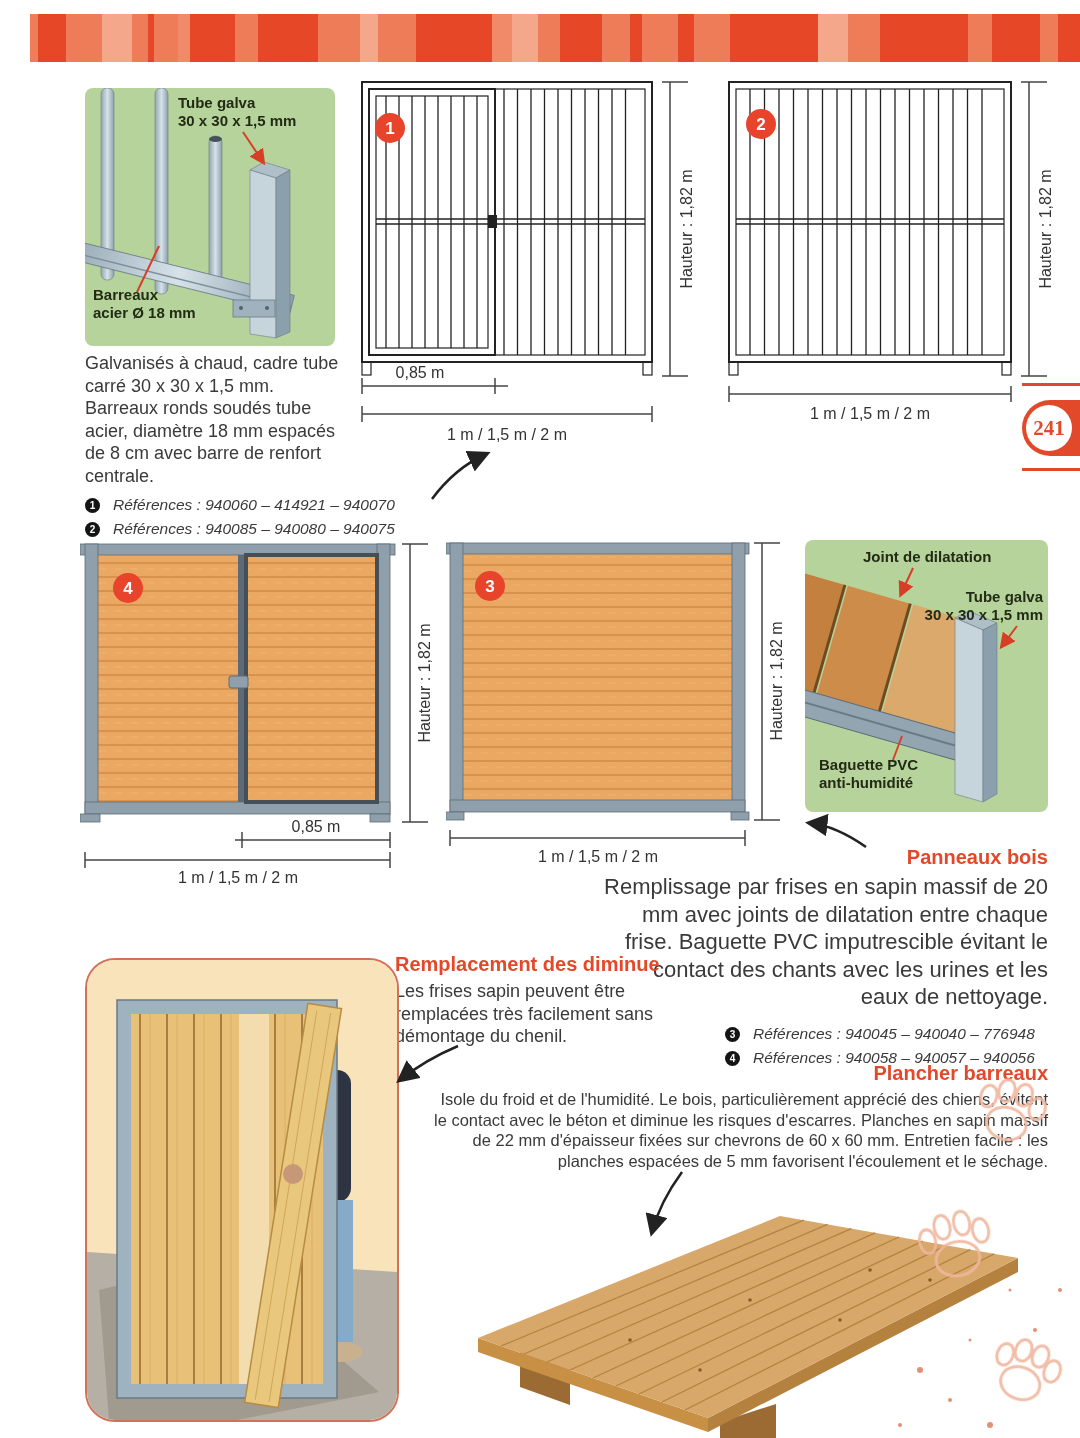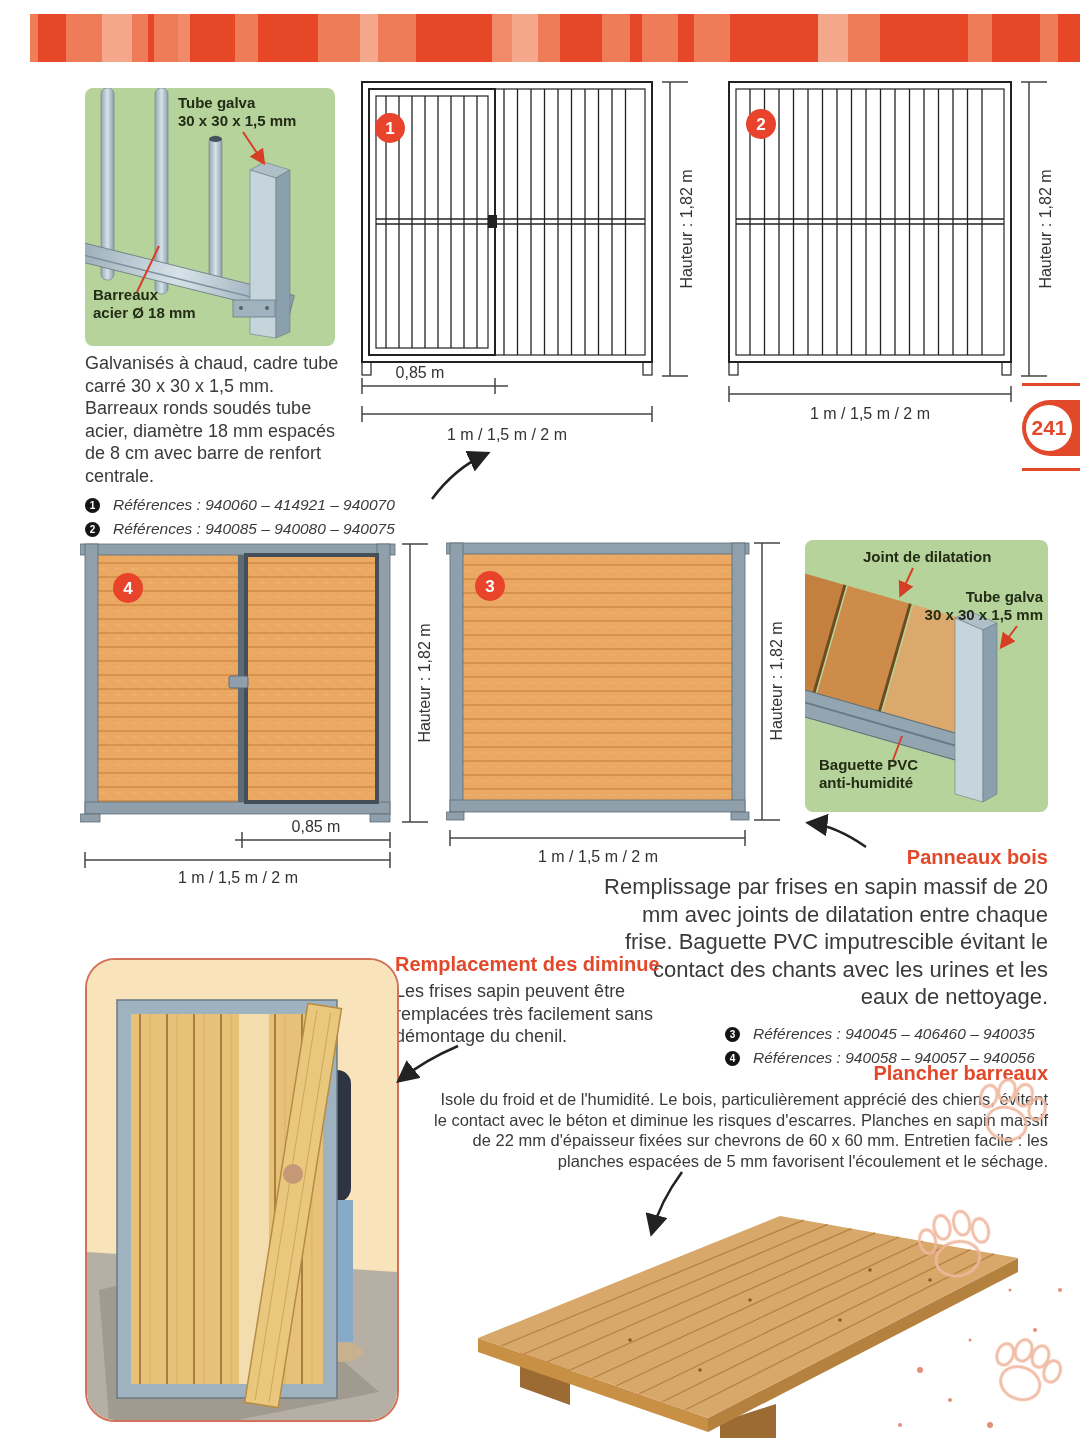--- a/index.html
+++ b/index.html
@@ -27,21 +27,21 @@
            font-style:italic;font-size:15.5px;color:#3a3a3a;}
   .ref-row.right{justify-content:flex-end;}
   .ref-row.right .ref-text{width:295px;text-align:left;}
   .bullet{flex:0 0 auto;width:15px;height:15px;border-radius:50%;background:#141414;color:#fff;
           font-style:normal;font-size:10px;font-weight:bold;line-height:15px;text-align:center;margin-top:2px;}
   .right-block{text-align:right;}
   .photo{border-radius:8px;overflow:hidden;}
   .photo-man{border-radius:30px;border:2px solid #d3705a;overflow:hidden;background:#f8e3ba;}
   
   .badge-line{position:absolute;right:0;width:58px;height:3px;background:#e2492a;}
-  .badge{position:absolute;right:0;width:58px;height:56px;background:#e2492a;border-radius:28px 0 0 28px;}
+  .badge{position:absolute;right:0;width:58px;height:56px;background:#e2492a;border-radius:28px 0 0 28px;font-family:Liberation Serif, serif;}
   .badge-circle{position:absolute;left:4px;top:5px;width:46px;height:46px;border-radius:50%;background:#fff;
                 display:flex;align-items:center;justify-content:center;
                 color:#e2492a;font-weight:bold;font-size:21px;}
   svg text{font-family:"Liberation Sans",sans-serif;}
   .dim{font-size:16px;fill:#333;}
   .plabel{font-size:15px;font-weight:bold;fill:#222b14;}
   .marker-num{font-size:17px;font-weight:bold;fill:#fff;}
 </style>
 </head>
 <body>
@@ -310,21 +310,21 @@
       <path d="M88,220 L97,196" stroke="#d63f26" stroke-width="2" fill="none"></path>
     </svg>
   </div>
 
   <div class="abs right-block" style="right:32px;top:846px;width:445px;">
     <h2 class="sec-title">Panneaux bois</h2>
     <p class="body-text" style="font-size:22px;">Remplissage par frises en sapin massif de 20 mm avec joints de dilatation entre chaque frise. Baguette PVC imputrescible évitant le contact des chants avec les urines et les eaux de nettoyage.</p>
     <div class="refs" style="margin-top:14px;">
       <div class="ref-row right">
         <span class="bullet">3</span>
-        <span class="ref-text">Références : 940045 – 406460 – 940035</span>
+        <span class="ref-text">Références : 940045 – 940040 – 776948</span>
       </div>
       <div class="ref-row right">
         <span class="bullet">4</span>
         <span class="ref-text">Références : 940058 – 940057 – 940056</span>
       </div>
     </div>
   </div>
 
   <div class="abs" style="left:395px;top:953px;width:272px;">
     <h2 class="sec-title">Remplacement des diminue</h2>

